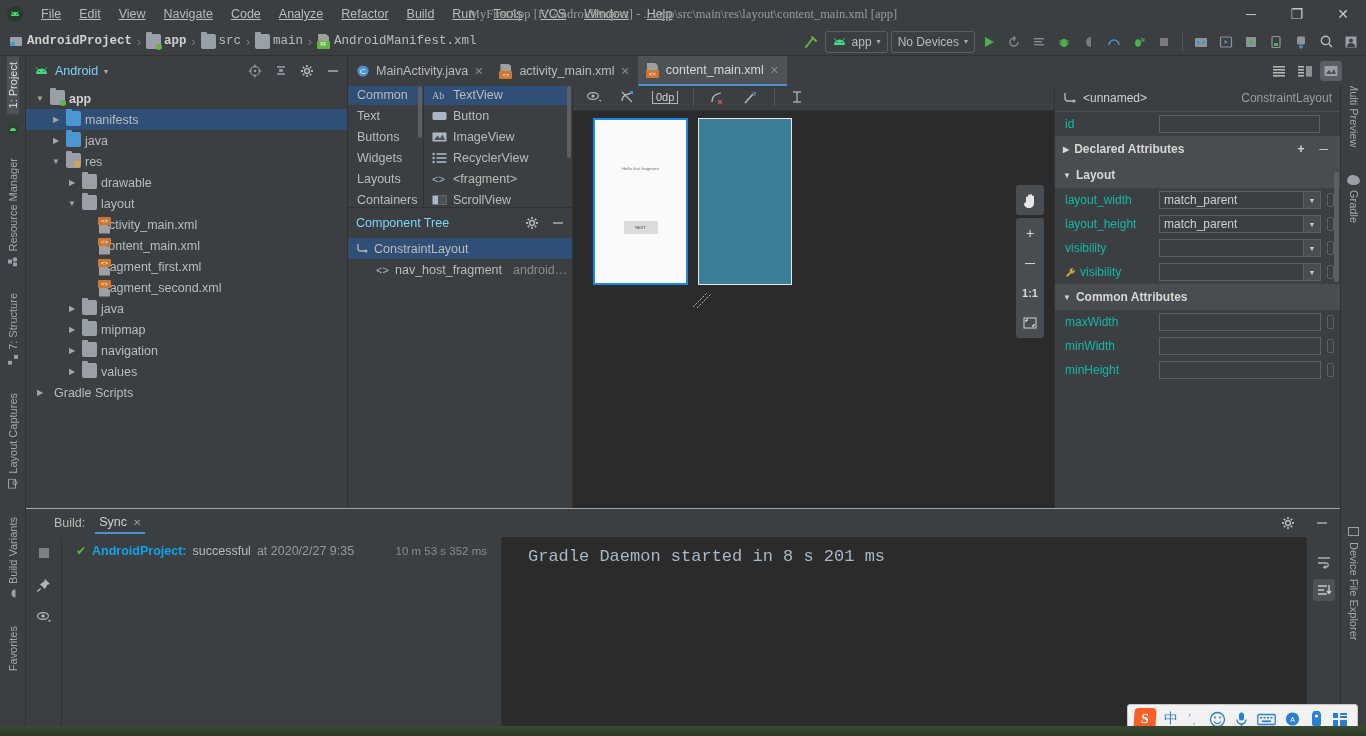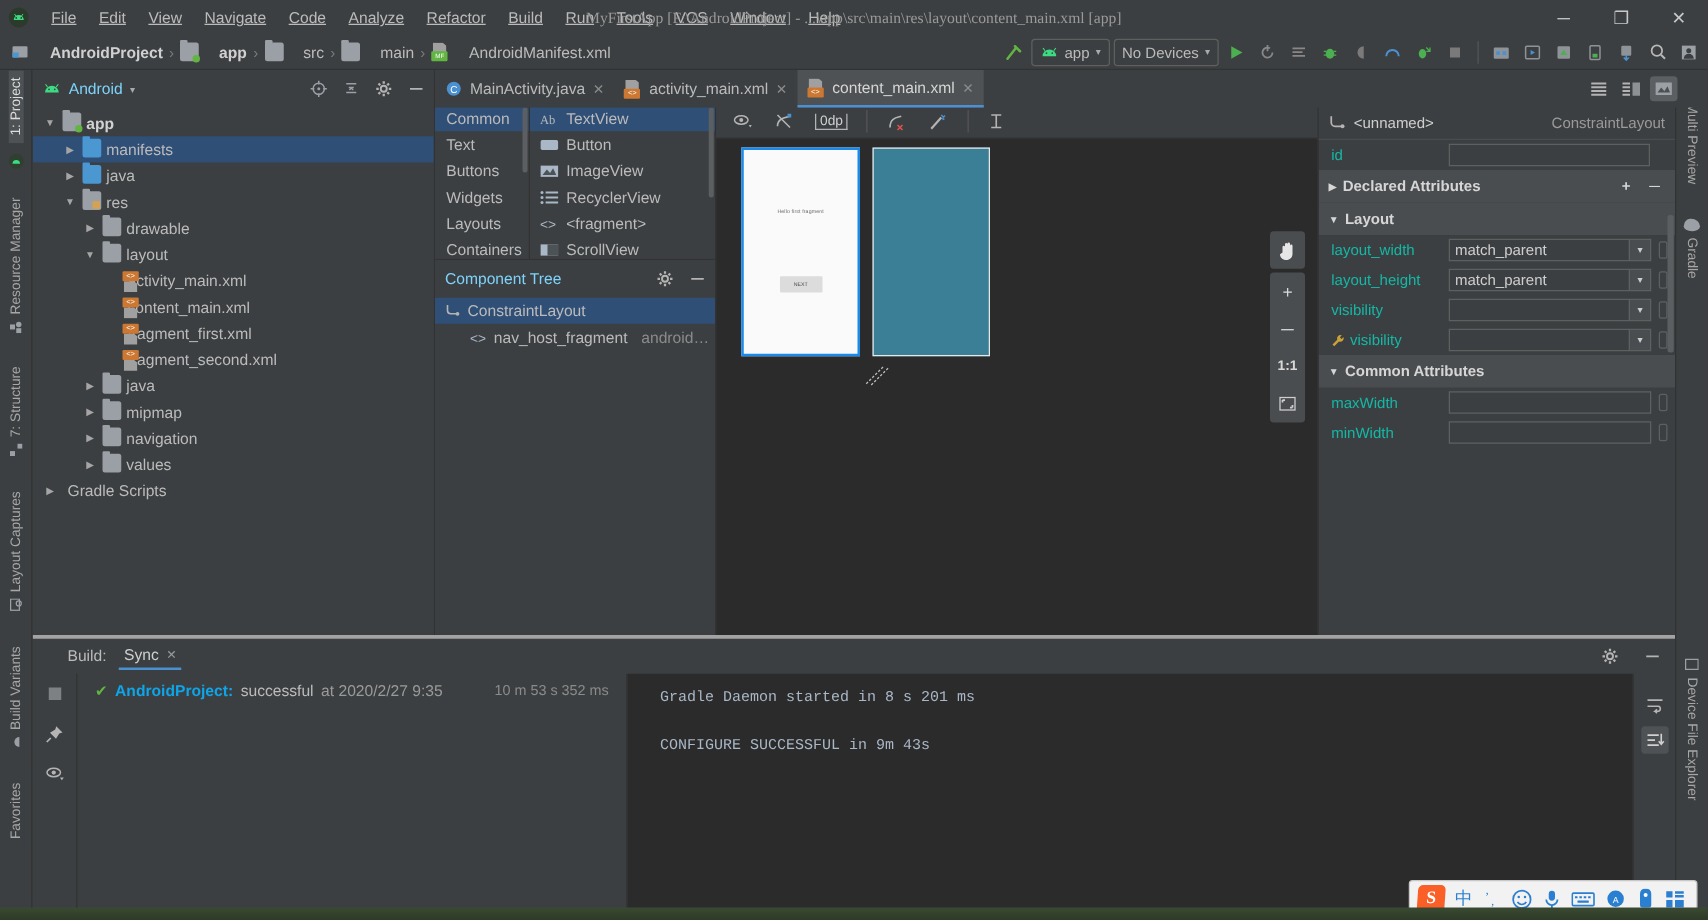--- a/index.html
+++ b/index.html
@@ -28,21 +28,21 @@
     color:#9a9a9a; font-size:12.5px; pointer-events:none;font-family:Liberation Serif, serif;
   }
   .win-buttons { position:absolute; right:0; top:0; display:flex; height:28px; }
   .win-btn { width:46px; height:28px; display:flex; align-items:center; justify-content:center; color:#c8c8c8; font-size:14px; }
 
   
   .navbar {
     height:28px; background:#3c3f41; display:flex; align-items:center;
     padding-left:6px; border-bottom:1px solid #323232; position:relative;
   }
-  .crumb { display:flex; align-items:center; gap:16px; padding:2px 3px; color:#bbbbbb; font-size:12.5px; }
+  .crumb { display:flex; gap:3px; padding:2px 3px; color:#bbbbbb; font-size:12.5px;font-family:Liberation Mono, monospace; }
   .crumb.bold { font-weight:bold; color:#d0d0d0; }
   .crumb-sep { color:#7a7a7a; margin:0 2px; font-size:12px; }
   .tb-right { position:absolute; right:4px; display:flex; align-items:center; gap:3px; }
   .tb-icon { width:22px; height:22px; display:flex; align-items:center; justify-content:center; }
   .combo {
     display:flex; align-items:center; gap:5px; height:22px; padding:0 6px;
     border:1px solid #5e6060; border-radius:3px; background:#3c3f41; color:#bbbbbb; font-size:12px;
   }
   .combo .caret { font-size:8px; color:#aaa; }
   .sep-v { width:1px; height:18px; background:#555; margin:0 4px; }
@@ -162,31 +162,31 @@
   .attr-bar { width:7px; height:14px; border:1px solid #5e6060; border-radius:2px; flex:none; }
   .sect-row {
     height:26px; display:flex; align-items:center; padding:0 8px 0 8px; gap:5px;
     background:#4a4d4f; font-weight:bold; color:#d6d6d6; font-size:12px;
   }
   .sect-row .spacer { flex:1; }
   .sect-arrow { font-size:8px; }
   .attr-scroll { position:absolute; right:1px; top:60px; width:5px; height:110px; background:#5c5f61; border-radius:2px; }
 
   
-  .build-panel { flex:1; display:flex; flex-direction:column; border-top:3px solid #a3a3a3; background:#3c3f41; min-height:0;}
+  .build-panel { flex:1; display:flex; flex-direction:column; border-top:1px solid #a3a3a3; background:#3c3f41; min-height:0;}
   .build-head { height:28px; display:flex; align-items:center; padding-left:28px; gap:10px; position:relative; }
   .build-label { font-size:12.5px; color:#bbbbbb; }
   .build-tab { display:flex; align-items:center; gap:6px; padding:3px 4px; border-bottom:2px solid #4b90d0; font-size:12.5px; color:#d0d0d0;}
   .build-content { flex:1; display:flex; min-height:0; }
   .build-tools { width:36px; display:flex; flex-direction:column; align-items:center; padding-top:6px; gap:12px; border-right:1px solid #323232;}
   .bt-ic { width:20px; height:20px; display:flex; align-items:center; justify-content:center; color:#a9adb0;}
   .build-tree { width:440px; padding-top:4px; border-right:1px solid #323232;}
   .btree-row { display:flex; align-items:center; gap:6px; height:20px; padding-left:14px; font-size:12.5px; }
   .btree-row .time { margin-left:auto; padding-right:14px; color:#8b8b8b; font-size:11.5px; }
-  .build-log { flex:1; background:#2b2b2b; padding:10px 26px; font-family:"Liberation Mono", monospace; font-size:12px; color:#a9b7c6; line-height:19px; position:relative;}
+  .build-log { flex:1; background:#2b2b2b; padding:10px 26px; font-family:"Liberation Mono", monospace; font-size:17px; color:#a9b7c6; line-height:19px; position:relative;}
   .log-tools { width:34px; background:#3c3f41; display:flex; flex-direction:column; align-items:center; padding-top:14px; gap:6px; border-left:1px solid #323232;}
   .lt-ic { width:22px; height:22px; display:flex; align-items:center; justify-content:center; color:#a9adb0; border-radius:3px;}
   .lt-ic.sel { background:#4e5254; }
   .ime-overlay {
     position:absolute; right:0; bottom:0; height:30px; display:flex; align-items:center;
     gap:8px; background:#f2f2f2; border:1px solid #c8c8c8; border-radius:3px;
     padding:0 8px 0 6px; color:#333; font-size:13px;
   }
   .ime-logo { width:22px; height:22px; background:#f95f26; border-radius:4px; color:#fff;
     display:flex; align-items:center; justify-content:center; font-weight:bold; font-size:14px;
@@ -975,20 +975,25 @@
               <div class="attr-row">
                 <span class="attr-name">maxWidth</span>
                 <span class="attr-input"></span>
                 <span class="attr-bar"></span>
               </div>
               <div class="attr-row">
                 <span class="attr-name">minWidth</span>
                 <span class="attr-input"></span>
                 <span class="attr-bar"></span>
               </div>
+              <div class="attr-row">
+                <span class="attr-name">minHeight</span>
+                <span class="attr-input"></span>
+                <span class="attr-bar"></span>
+              </div>
             </div>
         </div>
       </div>
 
       <div class="build-panel">
         <div class="build-head">
           <span class="build-label">Build:</span>
           <span class="build-tab">
             <span>Sync</span>
             <span style="font-size:10px;color:#999;">✕</span>
@@ -1041,21 +1046,20 @@
               <span style="color:#62b543;font-size:12px;">✔</span>
               <span style="font-weight:bold;color:#0ea5e9;">AndroidProject:</span>
               <span style="color:#bbbbbb;">successful</span>
               <span style="color:#9a9a9a;">at 2020/2/27 9:35</span>
               <span class="time">10 m 53 s 352 ms</span>
             </div>
           </div>
           <div class="build-log">
             <div>Gradle Daemon started in 8 s 201 ms</div>
             <div>&nbsp;</div>
-            <div>CONFIGURE SUCCESSFUL in 9m 43s</div>
           </div>
           <div class="log-tools">
             <span class="lt-ic">
               <svg width="16" height="16" viewBox="0 0 16 16">
                   <line x1="2" y1="4" x2="14" y2="4" stroke="#b4b4b4" stroke-width="1.4"></line>
                   <path d="M2 9 h9 a2.2 2.2 0 0 1 0 4 h-3 l1.6-1.6 M8 13 l1.6 1.6" stroke="#b4b4b4" stroke-width="1.3" fill="none"></path>
                 </svg>
             </span>
             <span class="lt-ic sel">
               <svg width="16" height="16" viewBox="0 0 16 16">

